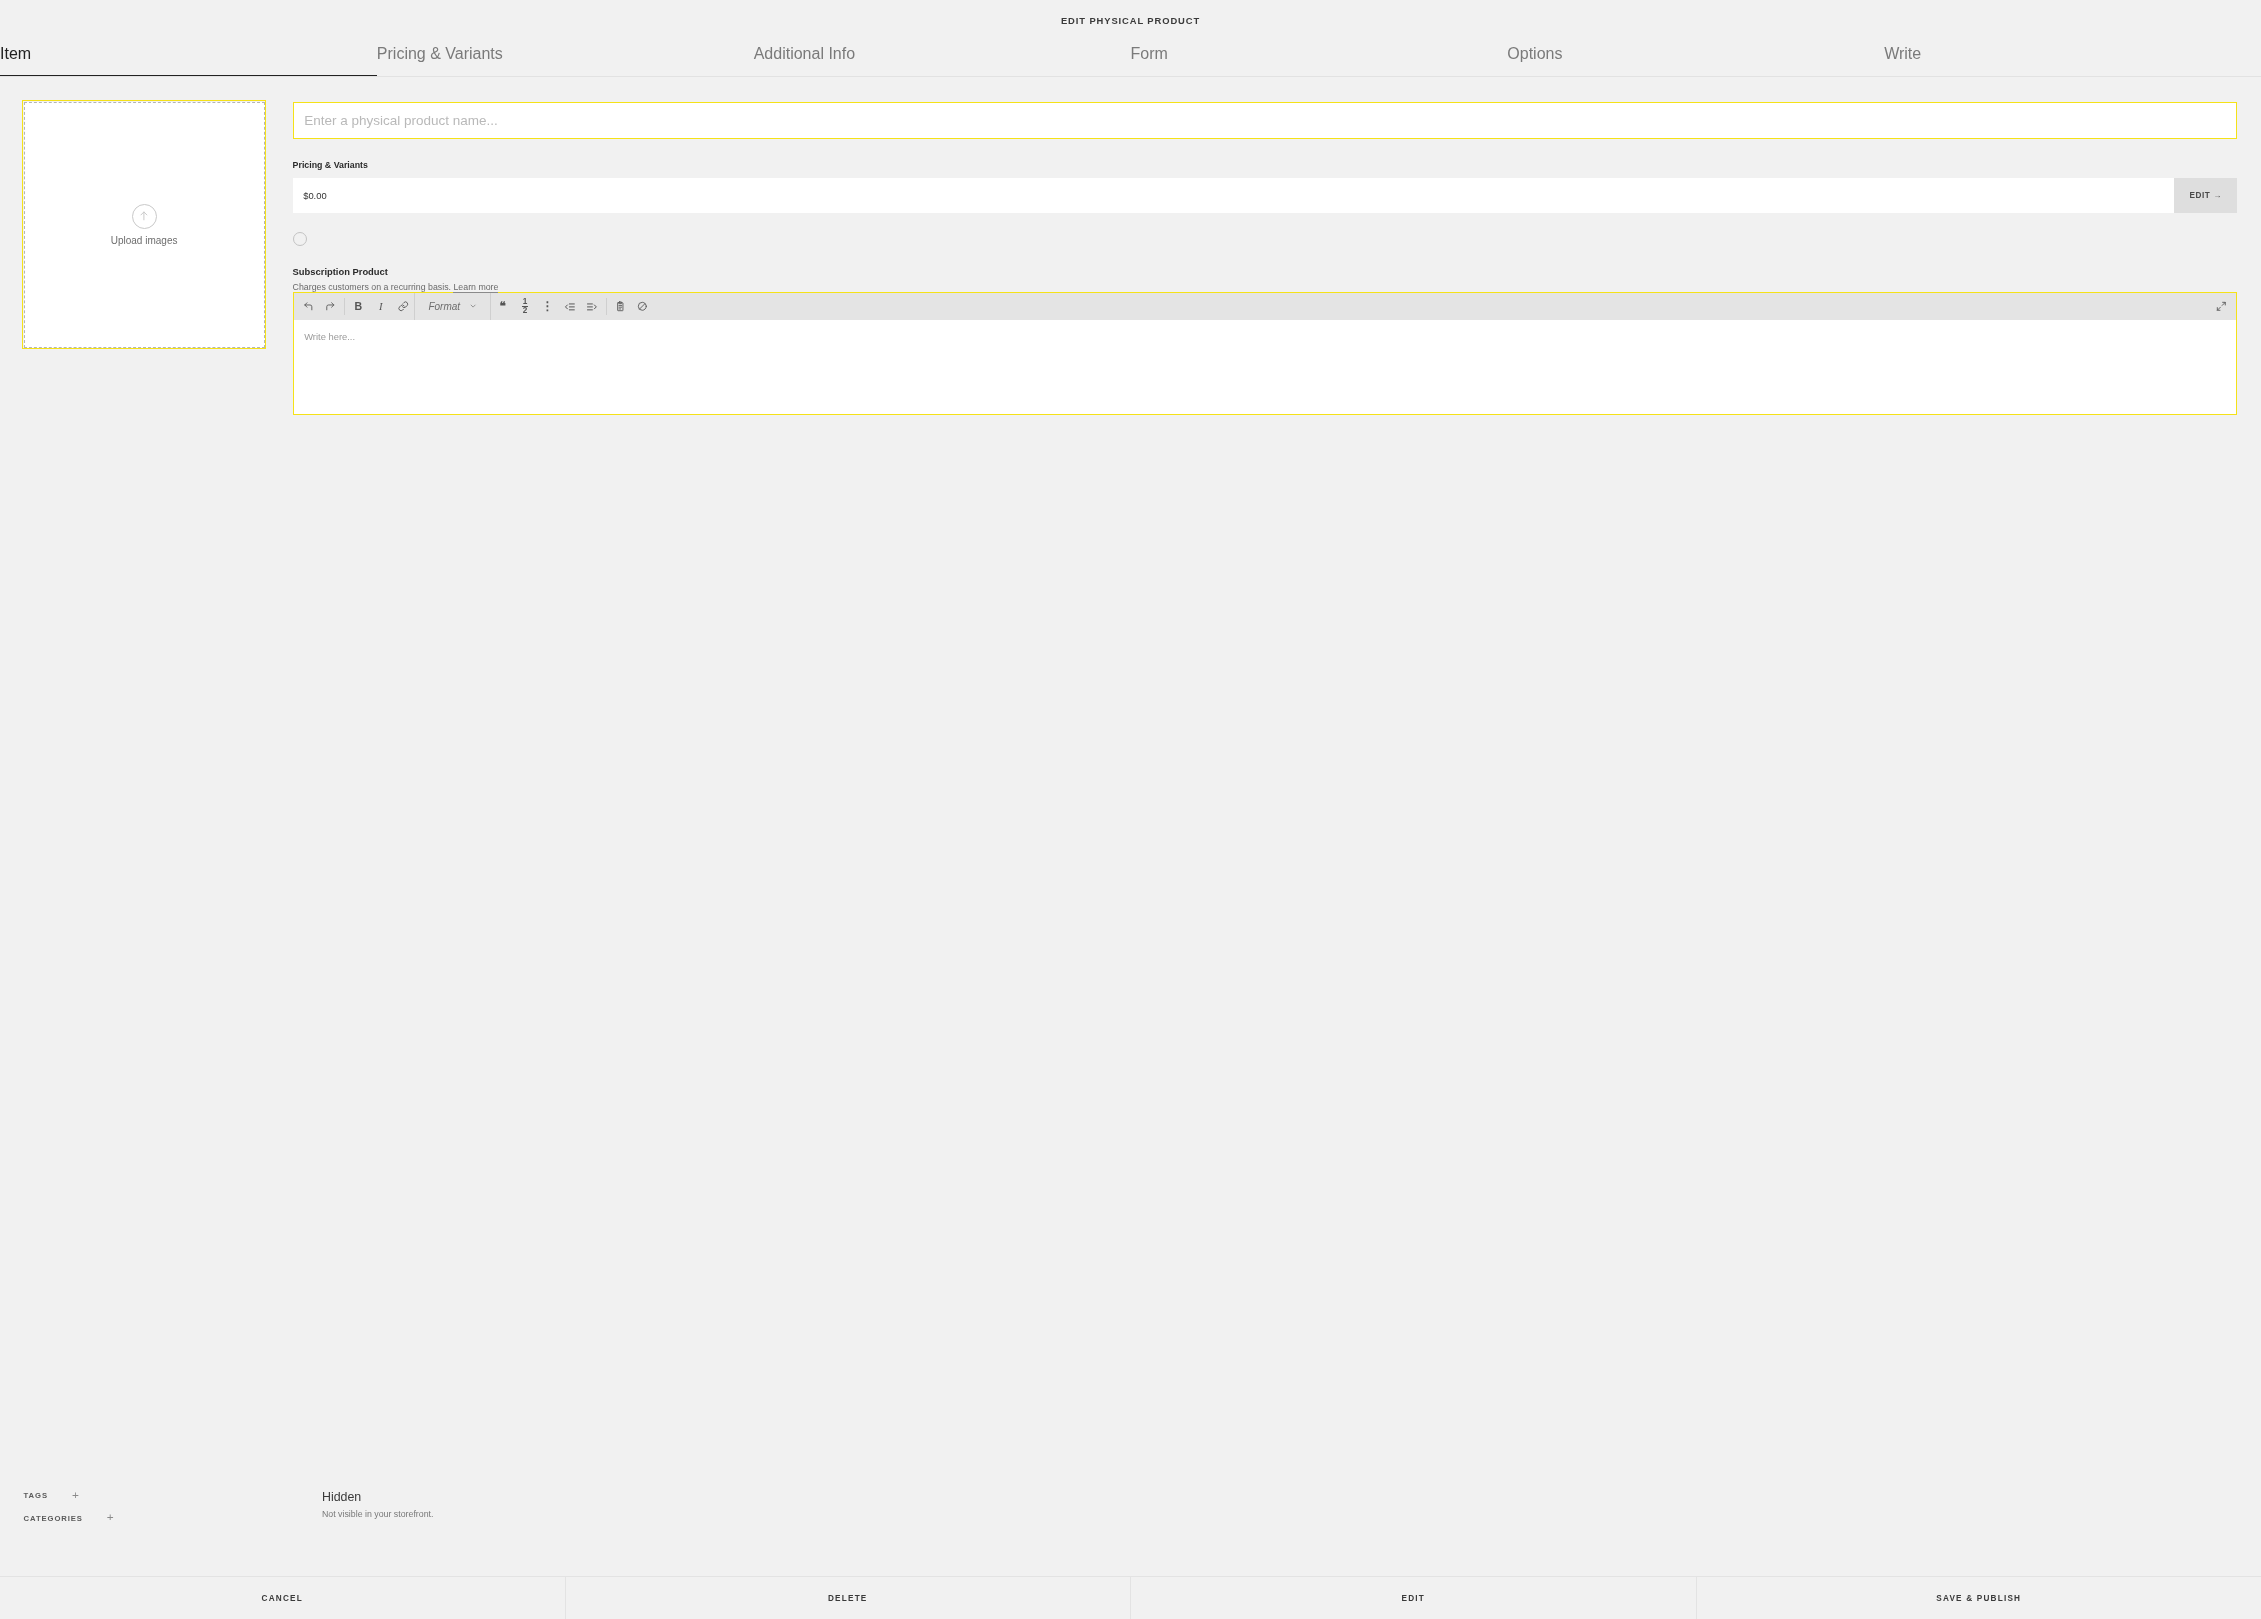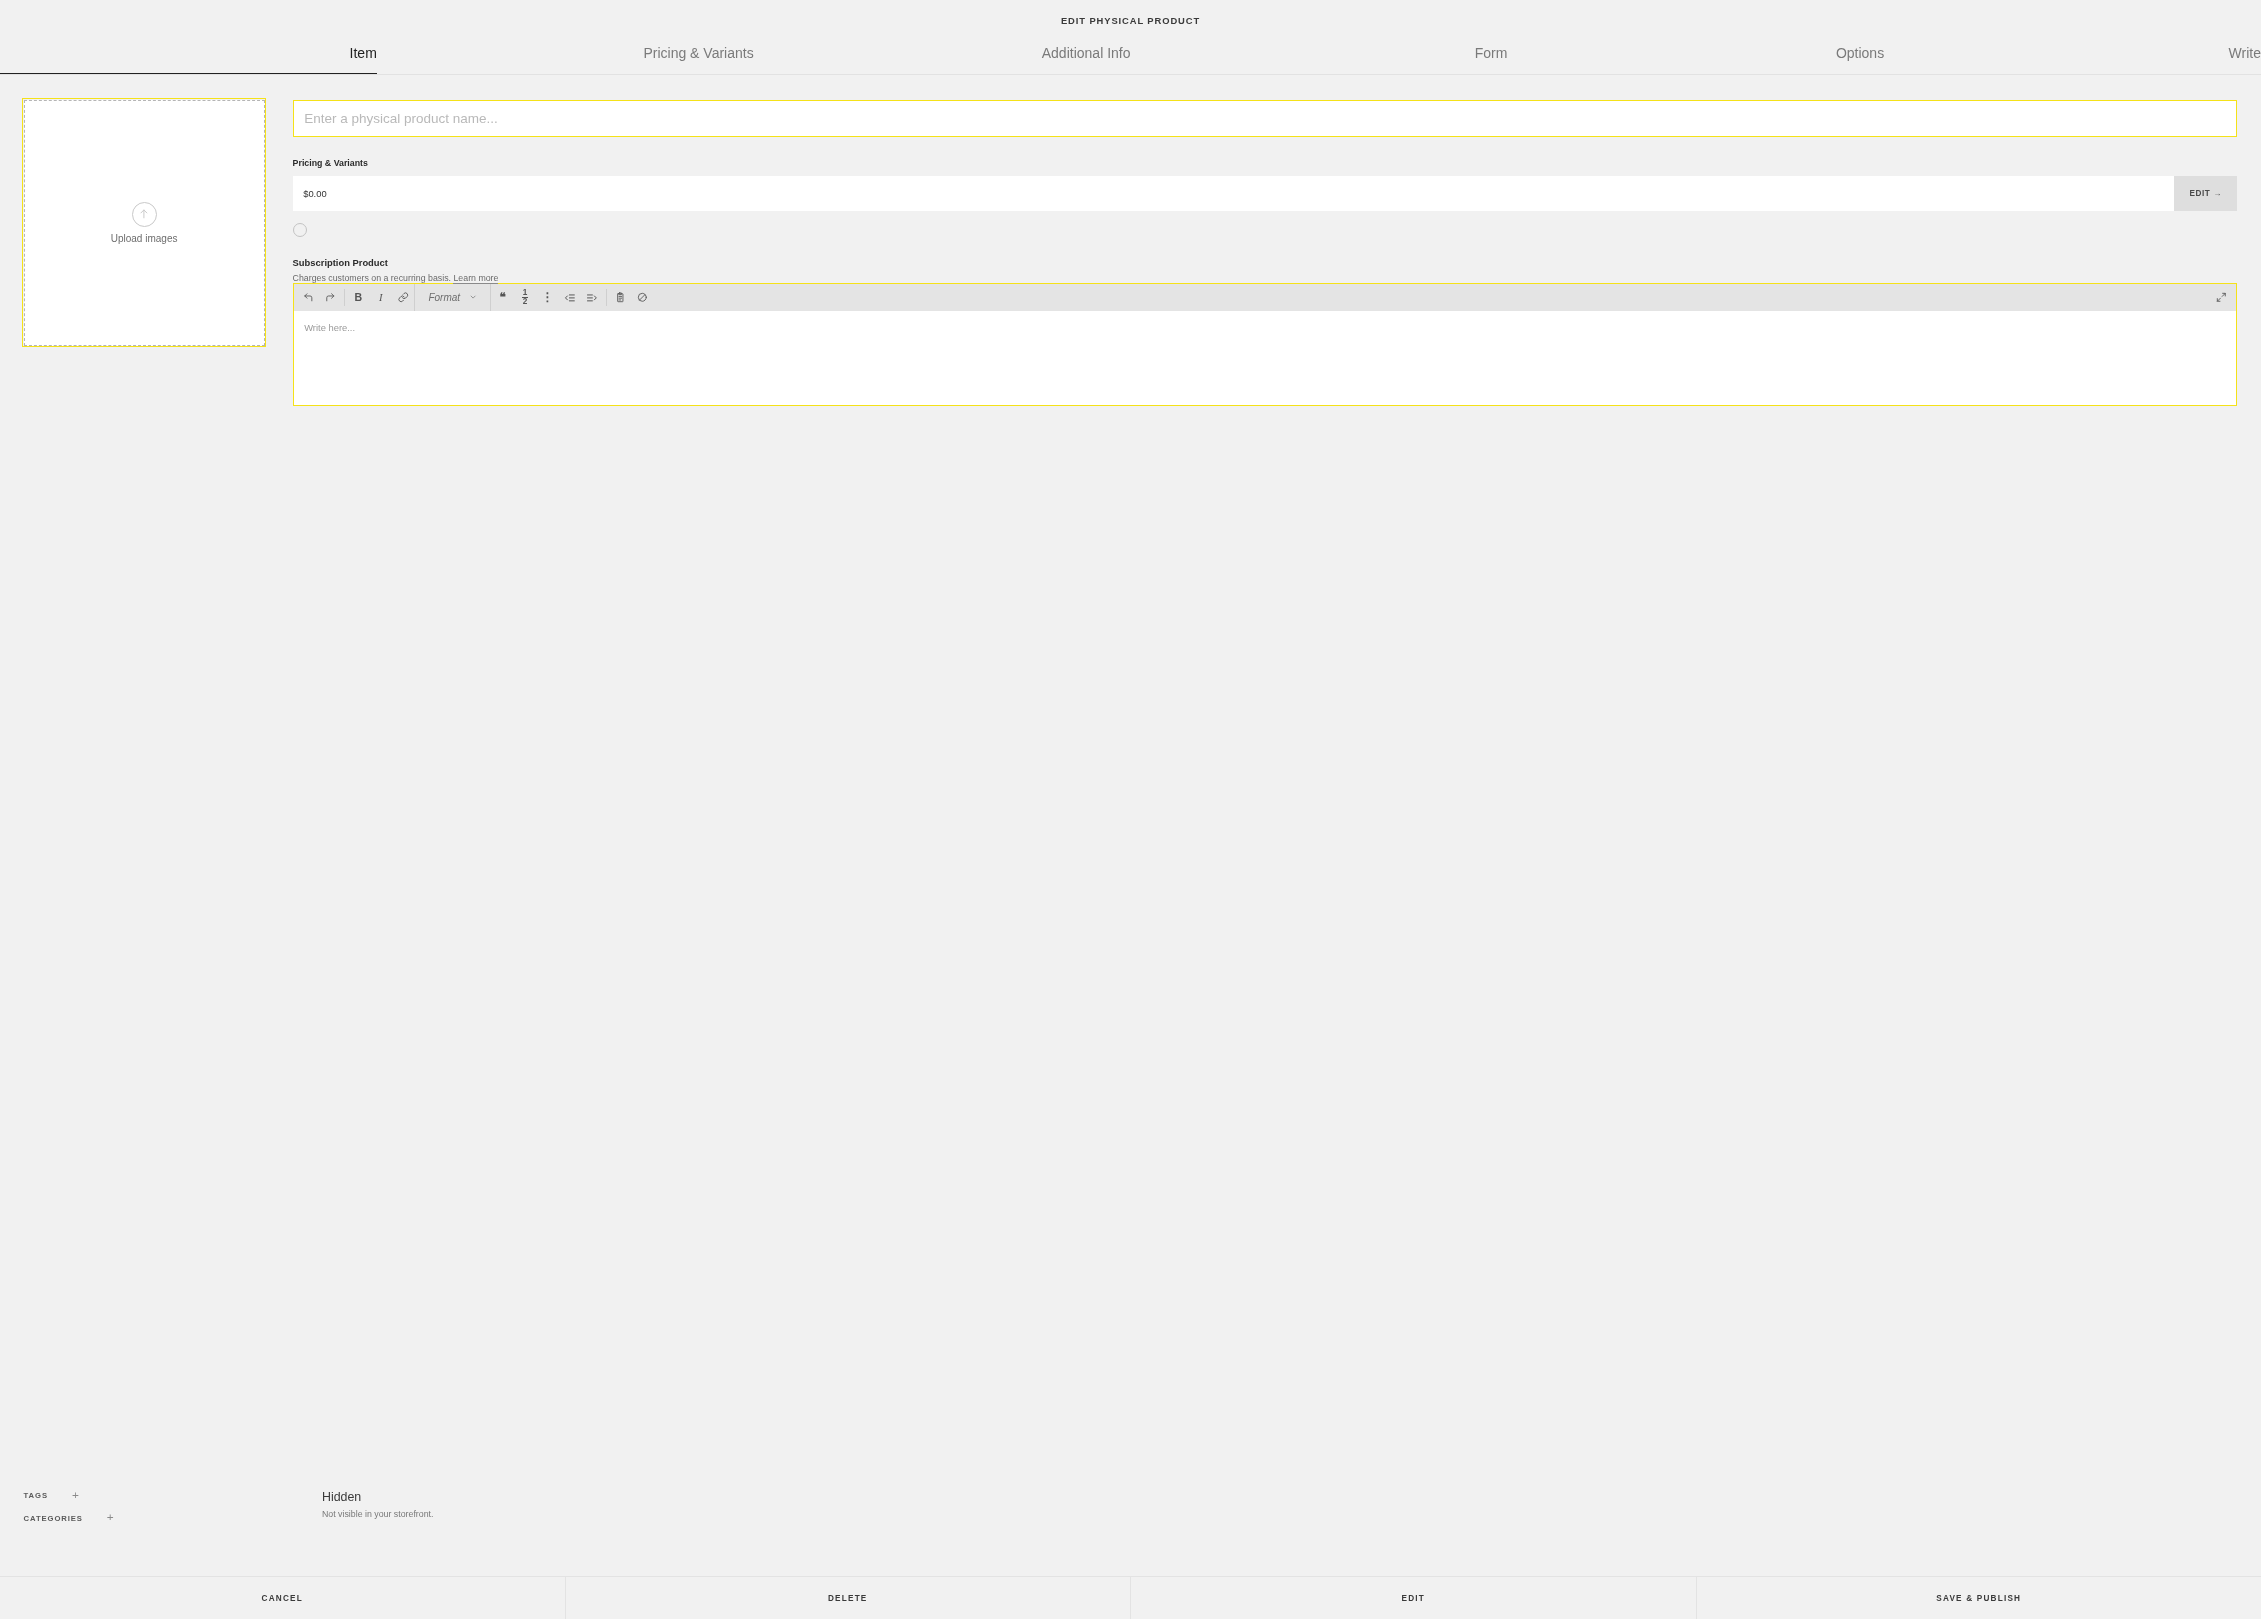--- a/index.html
+++ b/index.html
@@ -26,24 +26,24 @@
       color: #3a3a3a;
     }
 
     
     .tabs {
       display: flex;
       border-bottom: 0.6px solid #e2e2e2;
     }
     .tab {
       flex: 1;
-      text-align: right;
+      text-align: left;
       padding: 8.2px 0 11.8px;
       color: #7a7a7a;
-      font-size: 14px;
+      font-size: 16px;
       cursor: pointer;
       border-bottom: 1.2px solid transparent;
     }
     .tab.active {
       color: #222;
       border-bottom-color: #222;
     }
 
     
     .content {
@@ -109,21 +109,21 @@
 
     
     .section-label {
       font-weight: 700;
       font-size: 8.8px;
       color: #2b2b2b;
       margin-bottom: 8.2px;
     }
     .price-row {
       display: flex;
-      margin-bottom: 12px;
+      margin-bottom: 19px;
     }
     .price-value {
       flex: 1;
       background: #fff;
       padding: 11.8px 10.6px;
       font-size: 9.4px;
       color: #333;
     }
     .edit-btn {
       background: #dedede;

